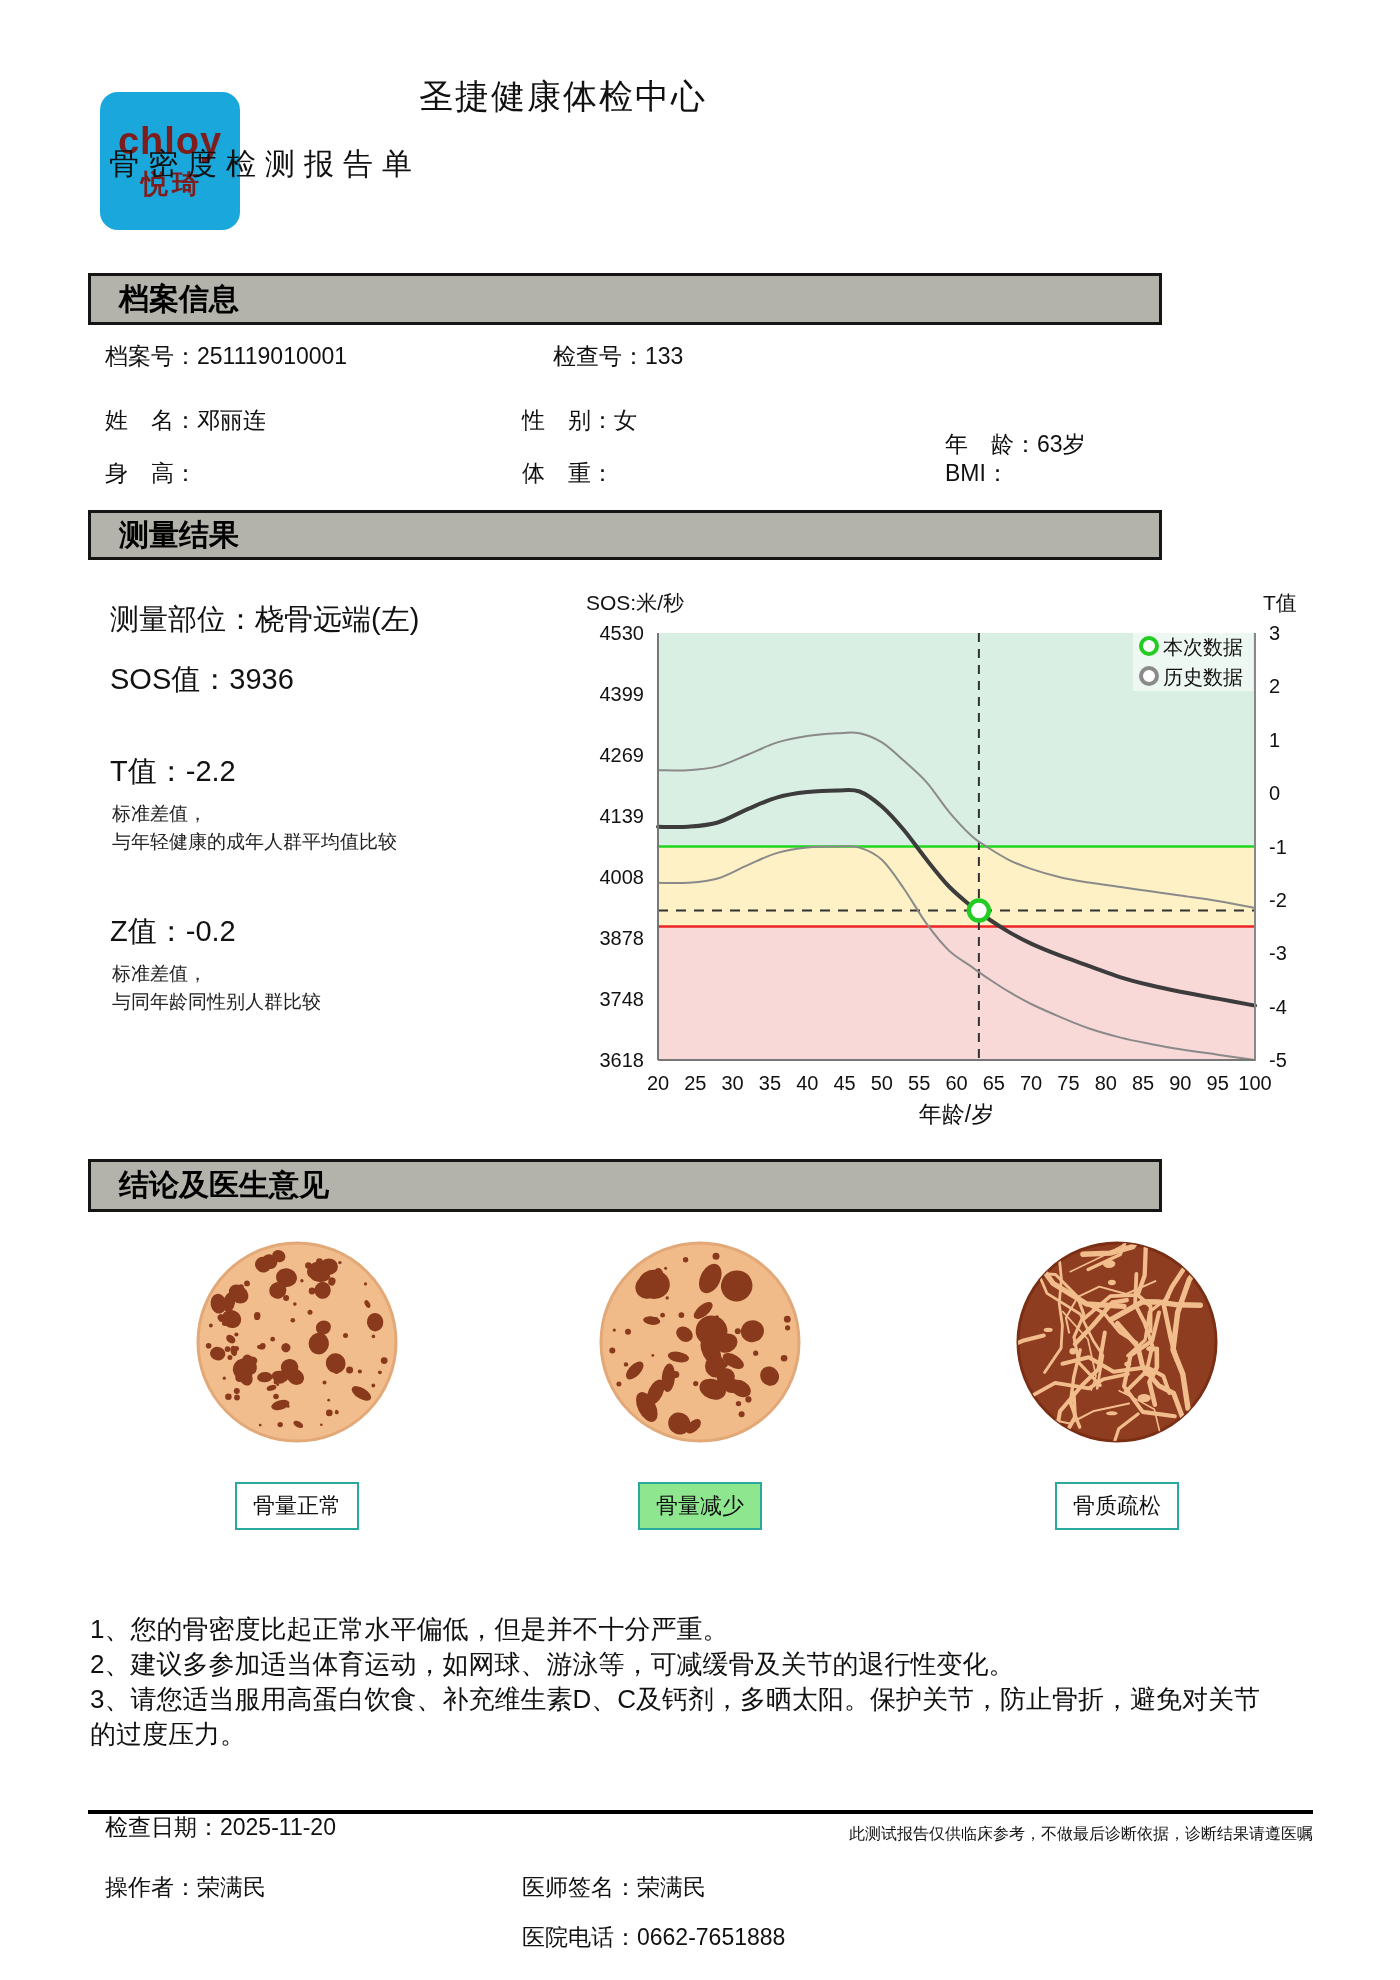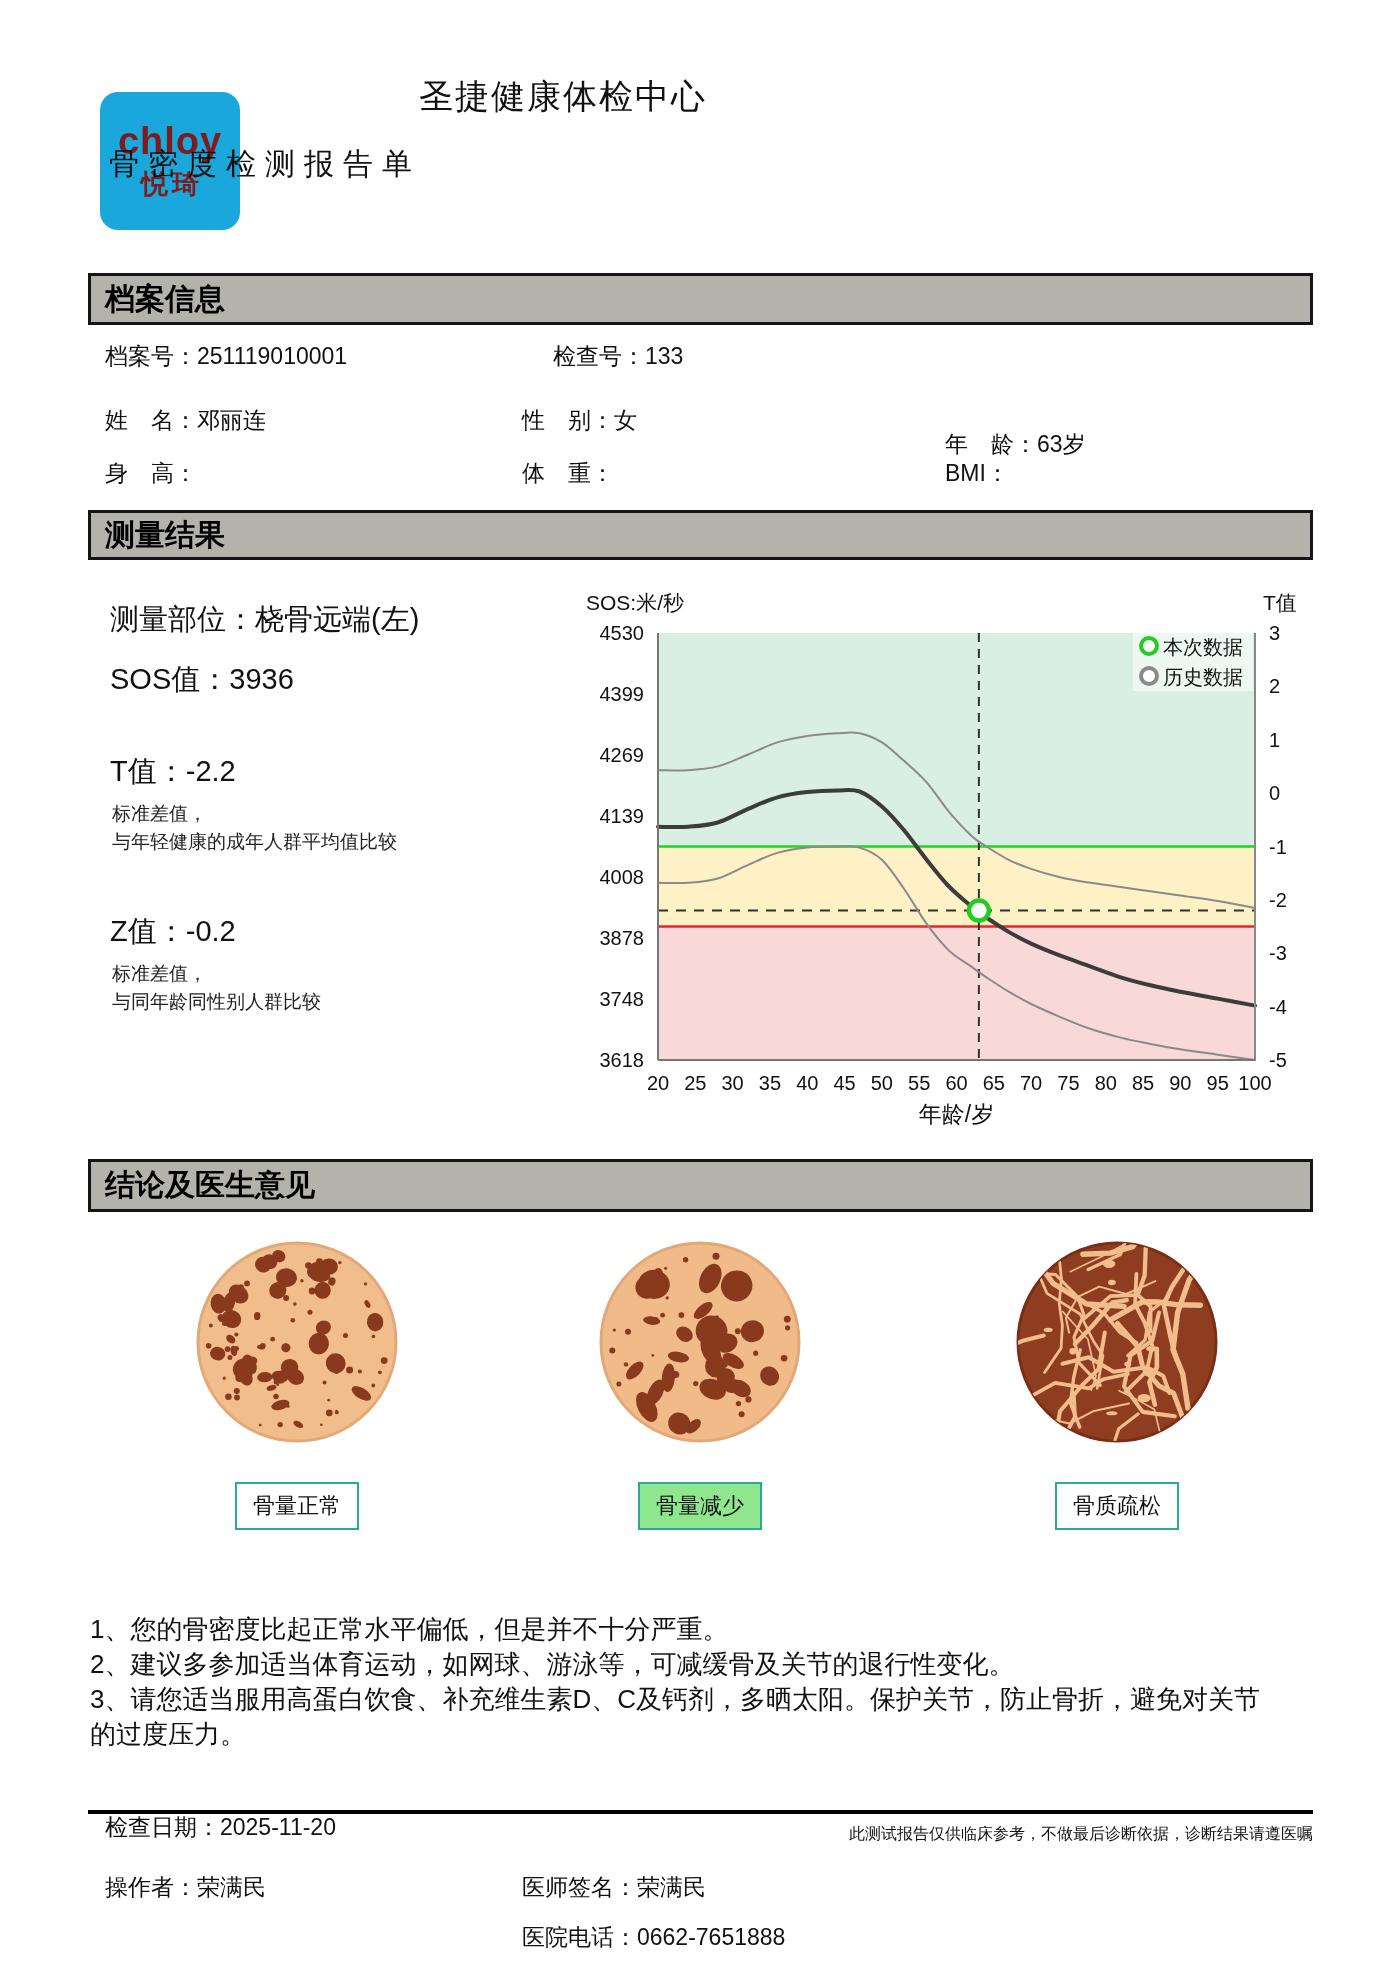--- a/index.html
+++ b/index.html
@@ -6,22 +6,22 @@
   body{width:1400px;height:1980px;position:relative;background:#fff;color:#111;
        font-family:"Liberation Sans","DejaVu Sans",sans-serif;overflow:hidden}
   .abs{position:absolute}
   .logo{left:100px;top:92px;width:140px;height:138px;background:#1aa7dc;border-radius:18px;
         color:#7f1d1d;display:flex;flex-direction:column;align-items:center;justify-content:center}
   .logo .l1{font-size:38px;font-weight:bold;letter-spacing:1px}
   .logo .l2{font-size:27px;font-weight:bold;margin-top:3px;letter-spacing:4px;padding-left:4px}
   .title{left:88px;top:74px;width:950px;text-align:center;font-size:34px;font-weight:normal;letter-spacing:2px}
   .subtitle{left:100px;top:144px;width:950px;text-align:left;font-size:30px;letter-spacing:9px;
             padding-left:9px;box-sizing:border-box}
-  .secbar{left:88px;width:1225px;background:#b3b3ab;border:3px solid #151515;box-sizing:border-box;
-          font-size:30px;font-weight:bold;display:flex;align-items:center;padding-left:14px;color:#000}
+  .secbar{left:88px;width:1074px;background:#b3b3ab;border:3px solid #151515;box-sizing:border-box;
+          font-size:30px;font-weight:bold;display:flex;align-items:center;padding-left:28px;color:#000}
   #bar1{top:273px;height:52px}
   #bar2{top:510px;height:50px}
   #bar3{top:1159px;height:53px}
   .info-item{position:absolute;font-size:23px;white-space:nowrap}
   .m-big{position:absolute;font-size:29px;white-space:nowrap}
   .m-note{position:absolute;font-size:19px;line-height:28px;color:#222}
   .bone-label{position:absolute;top:1482px;transform:translateX(-50%);border:2px solid #2ba89e;
               border-radius:0;background:#fff;font-size:22px;padding:7px 16px;white-space:nowrap}
   .bone-label.hl{background:#8ee78f}
   .advice{left:90px;top:1612px;width:1180px;font-size:26px;line-height:35px}

